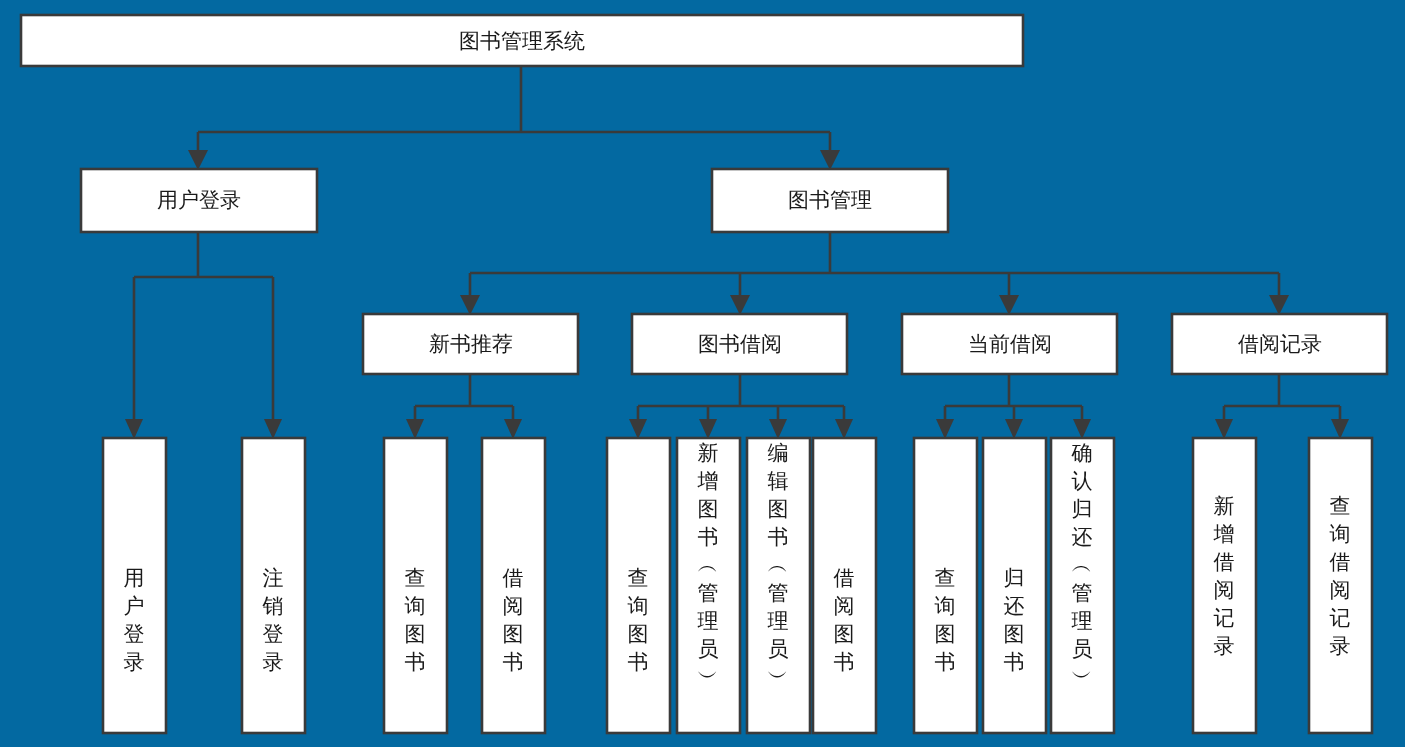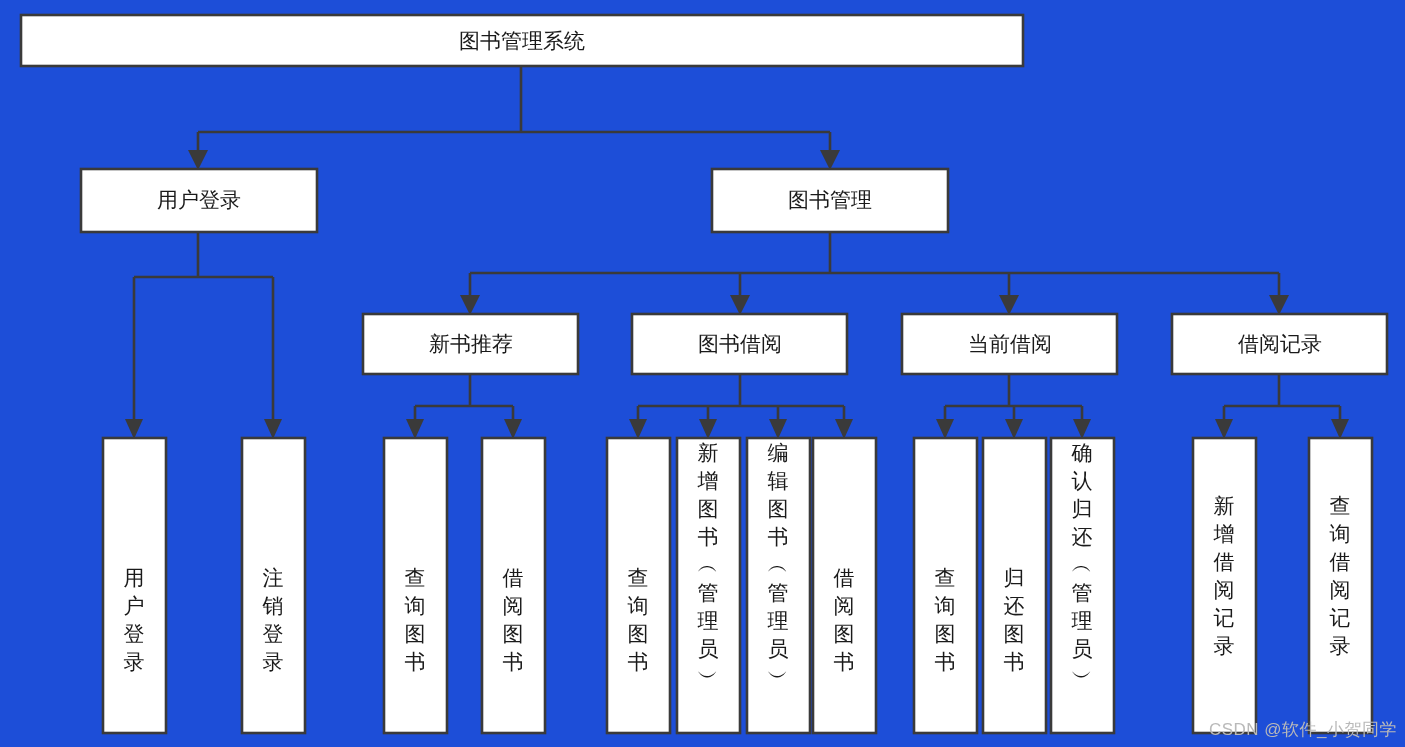--- a/index.html
+++ b/index.html
@@ -8,21 +8,21 @@
     padding: 0;
     background: #ffffff;
   }
   body {
     font-family: "Liberation Sans", "DejaVu Sans", sans-serif;
   }
   #diagram-root {
     position: relative;
     width: 1405px;
     height: 747px;
-    background: #1d4ed8;
+    background: #0369a1;
     overflow: hidden;
   }
   svg#tree-svg {
     position: absolute;
     left: 0;
     top: 0;
     width: 1405px;
     height: 747px;
     display: block;
   }
@@ -194,14 +194,13 @@
         <rect class="node-box" x="1193" y="438" width="63" height="295"></rect>
         <text class="node-label-vertical" x="1224" y="513"><tspan x="1224" y="513">新</tspan><tspan x="1224" y="541">增</tspan><tspan x="1224" y="569">借</tspan><tspan x="1224" y="597">阅</tspan><tspan x="1224" y="625">记</tspan><tspan x="1224" y="653">录</tspan></text>
       </g>
       <g>
         <rect class="node-box" x="1309" y="438" width="63" height="295"></rect>
         <text class="node-label-vertical" x="1340" y="513"><tspan x="1340" y="513">查</tspan><tspan x="1340" y="541">询</tspan><tspan x="1340" y="569">借</tspan><tspan x="1340" y="597">阅</tspan><tspan x="1340" y="625">记</tspan><tspan x="1340" y="653">录</tspan></text>
       </g>
     </g>
   </svg>
 
-  <div class="watermark">CSDN @软件_小贺同学</div>
 </div>
 
 </body></html>

